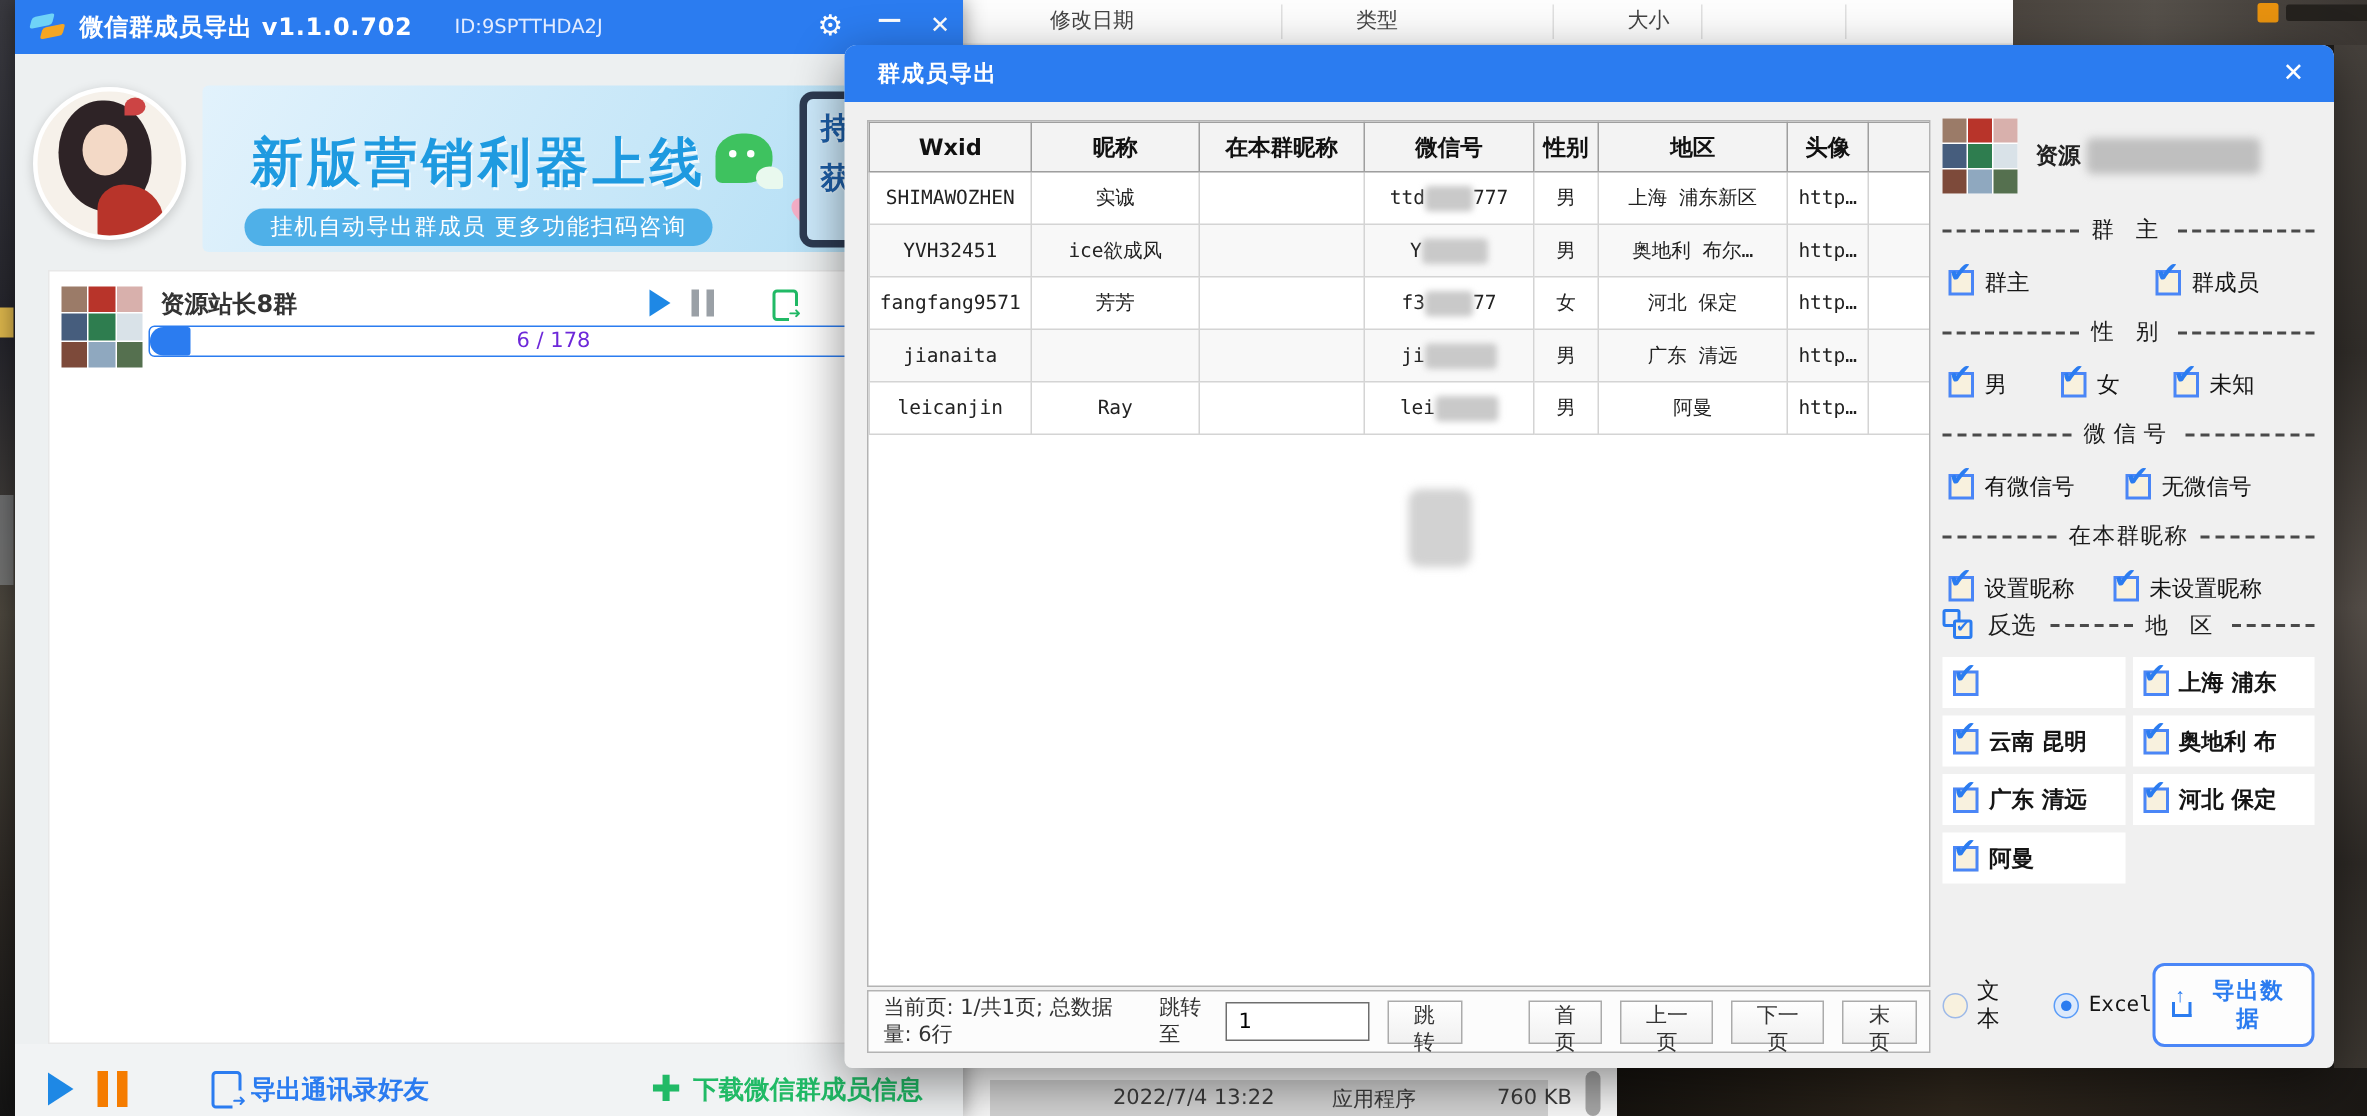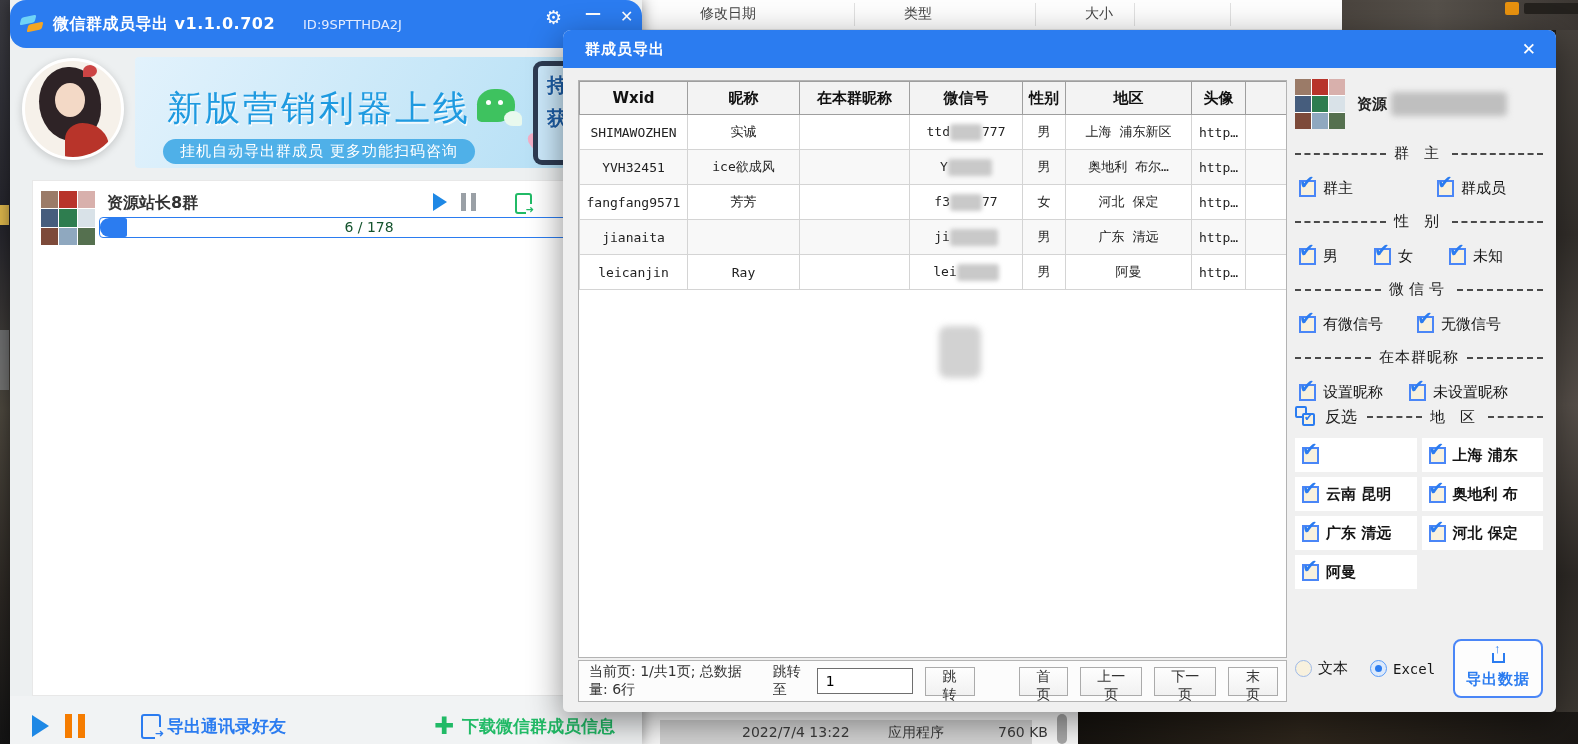--- a/index.html
+++ b/index.html
@@ -26,35 +26,35 @@
   .game-bottom { position:absolute; left:1078px; top:712px; width:500px; height:32px;
     background:linear-gradient(90deg,#16130f,#2e261c 45%,#1b1815); }
 
   .explorer-bottom { position:absolute; left:642px; top:712px; width:436px; height:32px; background:#fafafa; }
   .explorer-bottom .selrow { position:absolute; left:18px; top:8px; width:372px; height:24px; background:#d4d4d4; }
   .explorer-bottom .cell { position:absolute; top:12px; font-size:14px; color:#3c3c3c; }
   .explorer-bottom .vscroll { position:absolute; left:415px; top:2px; width:10px; height:30px; background:#a9a9a9; border-radius:5px; }
 
   
   .main-win { position:absolute; left:10px; top:0; width:632px; height:744px; background:#edf0f1; box-shadow:0 0 14px rgba(0,0,0,.45); }
-  .main-title { position:absolute; left:0; top:0; width:100%; height:48px; background:#2b7cf0; display:flex; align-items:center;border-radius:16px; }
+  .main-title { position:absolute; left:0; top:0; width:100%; height:36px; background:#2b7cf0; display:flex; align-items:center; }
   .logo { position:relative; width:24px; height:22px; margin-left:10px; }
   .logo .s1 { position:absolute; left:1px; top:3px; width:14px; height:8px; background:#6fd3f7; transform:skewX(-25deg) rotate(-12deg); border-radius:2px; }
   .logo .s2 { position:absolute; left:8px; top:10px; width:14px; height:8px; background:#f5a623; transform:skewX(-25deg) rotate(-12deg); border-radius:2px; }
   .main-title .ttl { color:#fff; font-size:16px; font-weight:bold; margin-left:9px; letter-spacing:.5px; }
   .main-title .appid { color:#e3ecff; font-size:13px; margin-left:28px; }
   .tb-btn { position:absolute; top:6px; color:#fff; cursor:default; }
   .gear { left:535px; font-size:19px; }
   .minz { left:575px; font-size:16px; top:3px; font-weight:bold; }
   .clsx { left:610px; font-size:16px; top:7px; font-weight:bold; }
 
   
   .banner { position:absolute; left:125px; top:57px; width:507px; height:111px; overflow:hidden;
     background:linear-gradient(120deg,#e2f2fc 0%,#c7e7f8 55%,#aedcf4 100%); border-radius:4px; }
-  .banner .headline { position:absolute; left:32px; top:28px; font-size:35px; font-weight:normal; color:#1e9ae0;
+  .banner .headline { position:absolute; left:32px; top:28px; font-size:35px; font-weight:bold; color:#1e9ae0;
     letter-spacing:3px; text-shadow:1px 2px 0 rgba(255,255,255,.75); }
   .banner .subbar { position:absolute; left:28px; top:82px; width:312px; height:25px; background:#4fb0e8; border-radius:13px;
     color:#fff; font-size:15px; display:flex; align-items:center; justify-content:center; letter-spacing:1px; }
   .wx-bubble { position:absolute; left:342px; top:32px; width:38px; height:33px; background:#3ec25f; border-radius:46% 46% 46% 12%; }
   .wx-bubble::before { content:""; position:absolute; left:9px; top:11px; width:5px; height:5px; border-radius:50%; background:#fff; box-shadow:12px 0 0 #fff; }
   .wx-bubble .b2 { position:absolute; right:-7px; bottom:-4px; width:18px; height:15px; background:#e9f9ee; border-radius:50% 50% 14% 50%; }
   .heart1 { position:absolute; left:390px; top:70px; color:#f3aec6; font-size:30px; }
   .heart2 { position:absolute; left:430px; top:22px; color:#f6c4d4; font-size:18px; }
   .phone { position:absolute; left:398px; top:4px; width:48px; height:104px; background:#2d3b52; border-radius:9px; padding:5px; }
   .phone .scr { width:100%; height:100%; background:#cdeafc; border-radius:4px; display:flex; flex-direction:column; align-items:center; padding-top:6px; gap:6px; }
@@ -78,21 +78,21 @@
   .play-tri { width:0; height:0; border-left:14px solid #1e88e5; border-top:9px solid transparent; border-bottom:9px solid transparent; }
   .item-play { position:absolute; left:400px; top:12px; }
   .pause-bars { display:flex; gap:5px; }
   .pause-bars i { display:block; width:5px; height:18px; background:#9aa0a6; }
   .item-pause { position:absolute; left:428px; top:12px; }
   .doc-icon { position:relative; width:17px; height:21px; border:2px solid #21ba66; border-radius:3px; background:#fff; }
   .doc-icon::after { content:"➜"; position:absolute; right:-4px; bottom:-3px; font-size:10px; color:#21ba66; font-weight:bold; background:#fff; }
   .item-export { position:absolute; left:482px; top:12px; }
   .progress { position:absolute; left:66px; top:36px; width:540px; height:21px; border:1px solid #2b7cf0; border-radius:4px; background:#fff; }
   .progress .fill { position:absolute; left:0; top:0; height:100%; width:5%; background:#2b7cf0; border-radius:9px 2px 2px 9px; }
-  .progress .ptxt { position:absolute; width:100%; text-align:center; font-size:14px; color:#14532d; top:1px; }
+  .progress .ptxt { position:absolute; width:100%; text-align:center; font-size:14px; color:#6d28d9; top:1px; }
 
   
   .main-footer { position:absolute; left:0; top:696px; width:100%; height:60px; background:#f1f3f4; display:flex; align-items:center; }
   .ft-play { margin-left:22px; width:0; height:0; border-left:17px solid #1e88e5; border-top:11px solid transparent; border-bottom:11px solid transparent; }
   .ft-pause { display:flex; gap:6px; margin-left:16px; }
   .ft-pause i { display:block; width:7px; height:24px; background:#f57c00; }
   .ft-doc { position:relative; width:20px; height:25px; border:2px solid #2b7cf0; border-radius:3px; background:#f1f3f4; margin-left:56px; }
   .ft-doc::after { content:"➜"; position:absolute; right:-5px; bottom:-3px; font-size:11px; color:#2b7cf0; font-weight:bold; background:#f1f3f4; }
   .ft-export-label { color:#2b7cf0; font-size:17px; font-weight:bold; margin-left:6px; }
   .ft-plus { color:#21ba66; font-size:24px; font-weight:bold; margin-left:148px; line-height:20px; }
@@ -154,21 +154,21 @@
   .invert-row .sep { flex:1; margin-top:0; }
 
   .export-row { position:absolute; left:0; bottom:4px; width:100%; display:flex; align-items:center; }
   .radio { position:relative; width:17px; height:17px; border-radius:50%; flex:none; }
   .radio.plain { border:1px solid #9db9e8; background:#f8f1de; }
   .radio.sel { border:1px solid #5a9cf8; background:#dcE9fb; }
   .radio.sel::after { content:""; position:absolute; left:4px; top:4px; width:7px; height:7px; border-radius:50%; background:#2b7cf0; }
   .radio-label { font-size:15px; color:#151515; margin-left:6px; }
   .radio-label.mono { font-family:"DejaVu Sans Mono", monospace; font-size:14px; }
   .export-btn { margin-left:auto; display:flex; align-items:center; gap:7px; border:2px solid #4a86f7; border-radius:8px;
-    background:#fdfdfd; color:#2b7cf0; font-size:15px; font-weight:bold; padding:7px 11px; letter-spacing:1px;flex-direction:column; }
+    background:#fdfdfd; color:#2b7cf0; font-size:15px; font-weight:bold; padding:7px 11px; letter-spacing:1px; }
   .exp-icon { position:relative; width:13px; height:10px; border:2px solid #2b7cf0; border-top:none; margin-top:5px; flex:none; }
   .exp-icon::after { content:"↑"; position:absolute; top:-12px; left:0.5px; font-size:13px; font-weight:bold; color:#2b7cf0; }
 
   
   .t1{background:#9b7b68}.t2{background:#b8342a}.t3{background:#d8b0ac}
   .t4{background:#465d7d}.t5{background:#2e7d4f}.t6{background:#d9e2e8}
   .t7{background:#7d4a3a}.t8{background:#8fa8bf}.t9{background:#55704f}
 </style>
 </head>
 <body>

